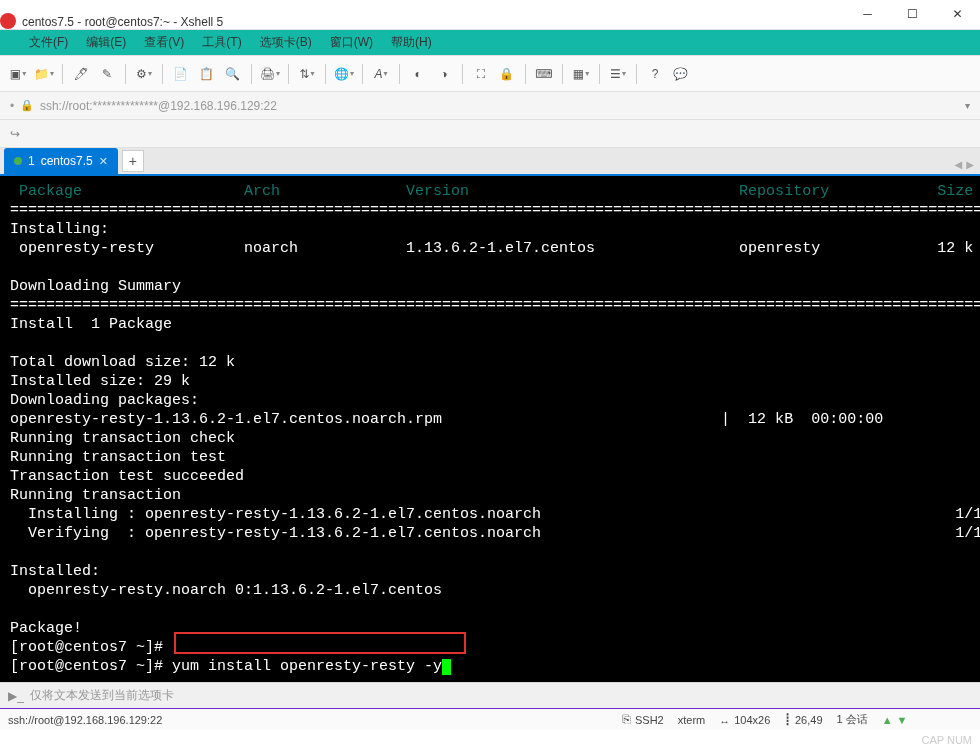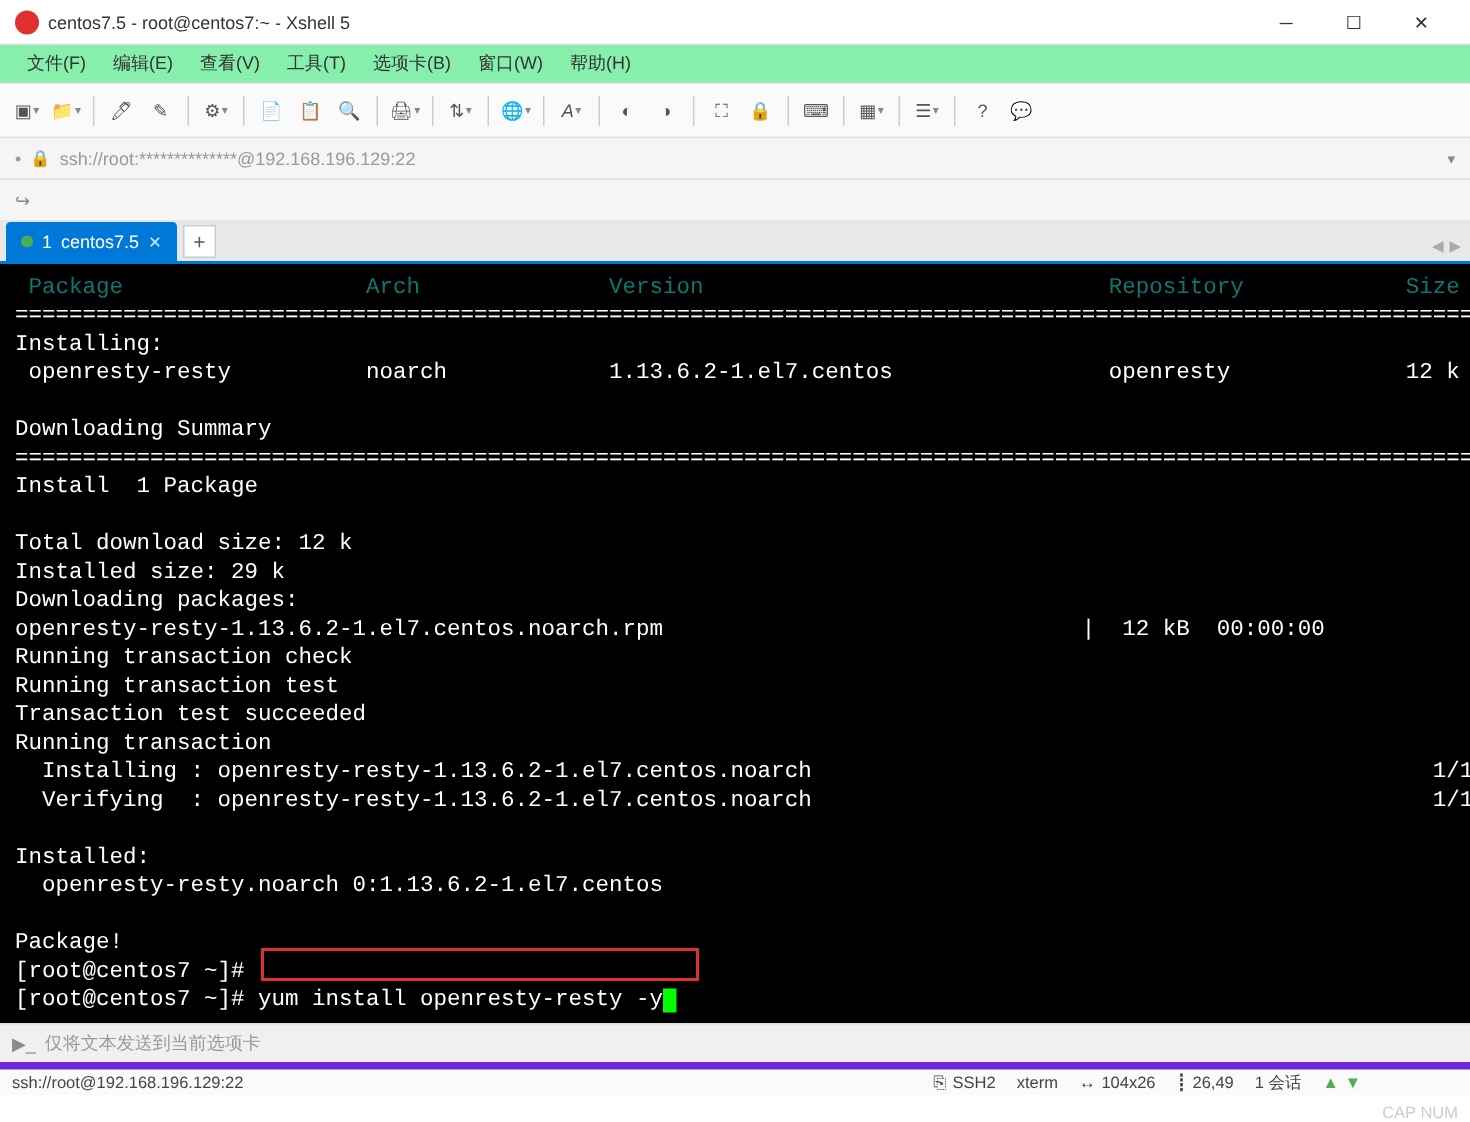--- a/index.html
+++ b/index.html
@@ -1,22 +1,22 @@
 <!DOCTYPE html>
 <html><head>
 <meta charset="utf-8">
 <style>
   * { box-sizing: border-box; margin: 0; padding: 0; }
   body { font-family: "Microsoft YaHei", "Segoe UI", sans-serif; font-size: 12px; background: #fff; width: 980px; height: 748px; overflow: hidden; position: relative; }
-  .titlebar { height: 30px; background: #fff; border-bottom: 1px solid #e0e0e0; display: flex; align-items: center; padding: 0 10px; }
+  .titlebar { height: 30px; background: #fff; border-bottom: 1px solid #e0e0e0; display: flex; align-items: flex-end; padding: 0 0; }
   .titlebar .app-icon { width: 16px; height: 16px; background: #e03030; border-radius: 50%; margin-right: 6px; }
   .titlebar .title { flex: 1; color: #333; font-size: 12px; }
   .titlebar .win-controls { display: flex; }
   .titlebar .win-btn { width: 45px; height: 30px; display: flex; align-items: center; justify-content: center; color: #333; }
-  .menubar { height: 26px; background: #86efac; border-bottom: 1px solid #e0e0e0; display: flex; align-items: center; padding: 0 10px; gap: 2px; }
+  .menubar { height: 26px; background: #14b8a6; border-bottom: 1px solid #e0e0e0; display: flex; align-items: center; padding: 0 21px; gap: 2px; }
   .menubar .menu-item { padding: 4px 8px; color: #333; }
   .toolbar { height: 36px; background: #fafafa; border-bottom: 1px solid #e0e0e0; display: flex; align-items: center; padding: 0 8px; gap: 6px; position: relative; }
   .toolbar .tb-btn { width: 20px; height: 20px; display: flex; align-items: center; justify-content: center; color: #555; }
   .toolbar .sep { width: 1px; height: 20px; background: #ccc; margin: 0 2px; }
   .toolbar .dd::after { content: "▾"; font-size: 8px; color: #888; margin-left: 1px; }
   .addressbar { height: 28px; background: #f5f5f5; border-bottom: 1px solid #e0e0e0; display: flex; align-items: center; padding: 0 10px; gap: 6px; color: #999; position: relative; }
   .addressbar .lock { font-size: 11px; }
   .addressbar .dd-arrow { position: absolute; right: 10px; color: #888; font-size: 10px; }
   .hintbar { height: 28px; background: #f5f5f5; border-bottom: 1px solid #e0e0e0; display: flex; align-items: center; padding: 0 10px; gap: 6px; color: #888; }
   .tabbar { height: 28px; background: #e8e8e8; display: flex; align-items: flex-end; padding: 0 4px; position: relative; border-bottom: 2px solid #0078d7; }
@@ -26,21 +26,21 @@
   .tab .close { font-size: 11px; opacity: .8; }
   .tab-add { width: 22px; height: 22px; margin-left: 4px; background: #fff; border: 1px solid #ccc; display: flex; align-items: center; justify-content: center; color: #555; font-size: 14px; margin-bottom: 2px; }
   .tab-nav { position: absolute; right: 6px; bottom: 4px; display: flex; gap: 4px; color: #aaa; font-size: 10px; }
   .terminal { background: #000; color: #fff; font-family: "Consolas", "Courier New", monospace; font-size: 15px; line-height: 19px; padding: 6px 10px; height: 506px; white-space: pre; position: relative; overflow: hidden; letter-spacing: 0; }
   .terminal .hdr { color: #0f766e; }
   .terminal .eq { color: #fff; }
   .terminal .cursor { display: inline-block; width: 9px; height: 16px; background: #00ff00; vertical-align: text-bottom; }
   .terminal .redbox { position: absolute; border: 2px solid #e03030; left: 174px; top: 635px; width: 292px; height: 22px; pointer-events: none; }
   .sendbar { height: 26px; background: #f0f0f0; border-top: 1px solid #ddd; display: flex; align-items: center; padding: 0 8px; gap: 6px; color: #999; }
   .sendbar .icon { color: #8a8a8a; }
-  .statusbar { height: 22px; background: #fafafa; border-top: 5px solid #6d28d9; display: flex; align-items: center; padding: 0 8px; font-size: 11px; color: #444; gap: 14px; }
+  .statusbar { height: 22px; background: #fafafa; border-top: 1px solid #6d28d9; display: flex; align-items: center; padding: 0 8px; font-size: 11px; color: #444; gap: 14px; }
   .statusbar .left { flex: 1; }
   .statusbar .cell { display: flex; align-items: center; gap: 4px; }
   .statusbar .cap { color: #ccc; margin-top: 40px; }
   .watermark { position: absolute; right: 8px; bottom: 20px; color: #ddd; font-size: 14px; font-weight: bold; letter-spacing: 1px; pointer-events: none; }
 </style>
 </head>
 <body>
 
 <div class="titlebar">
   <div class="app-icon"></div>

